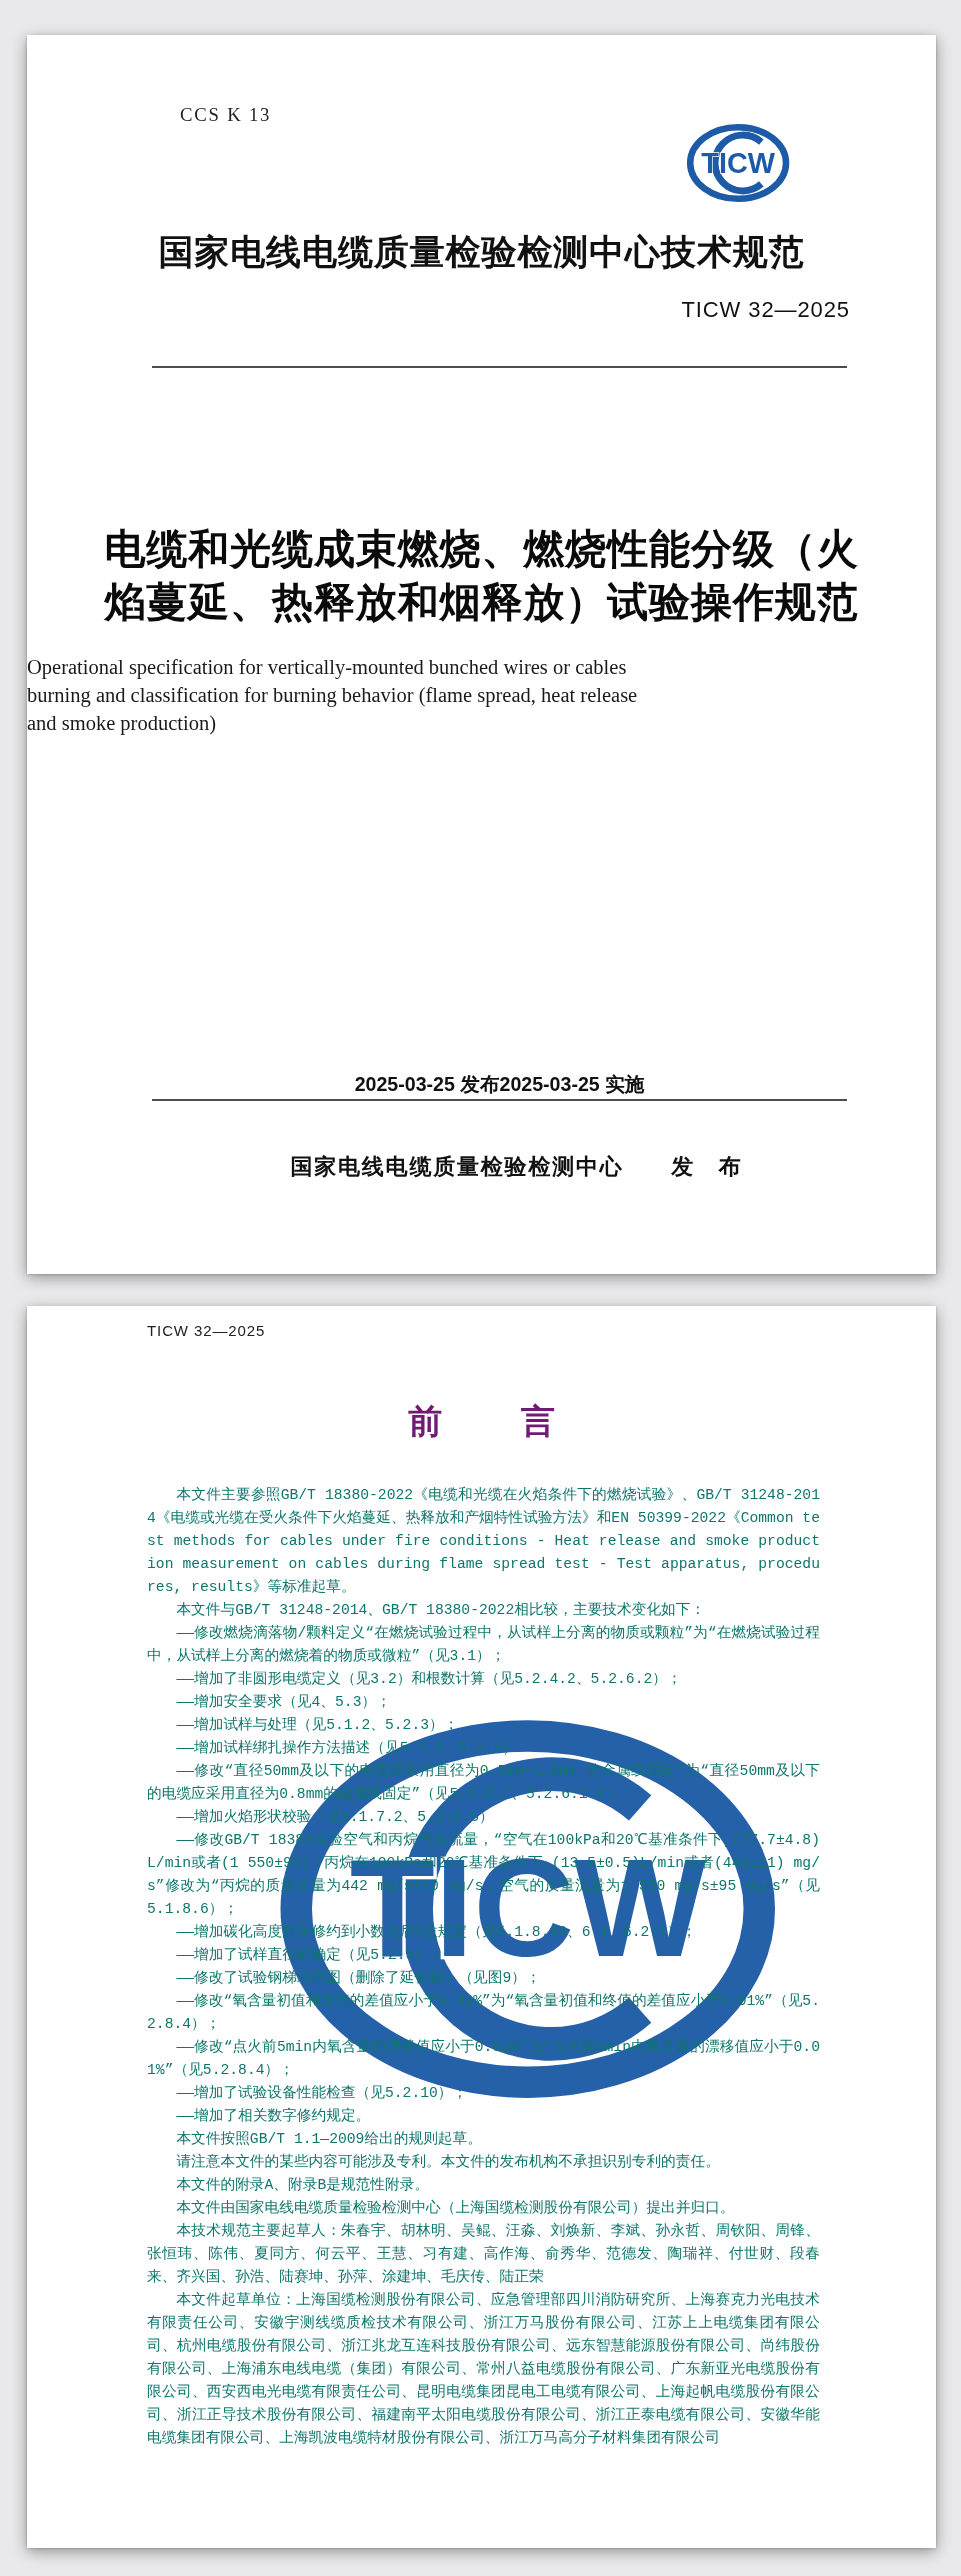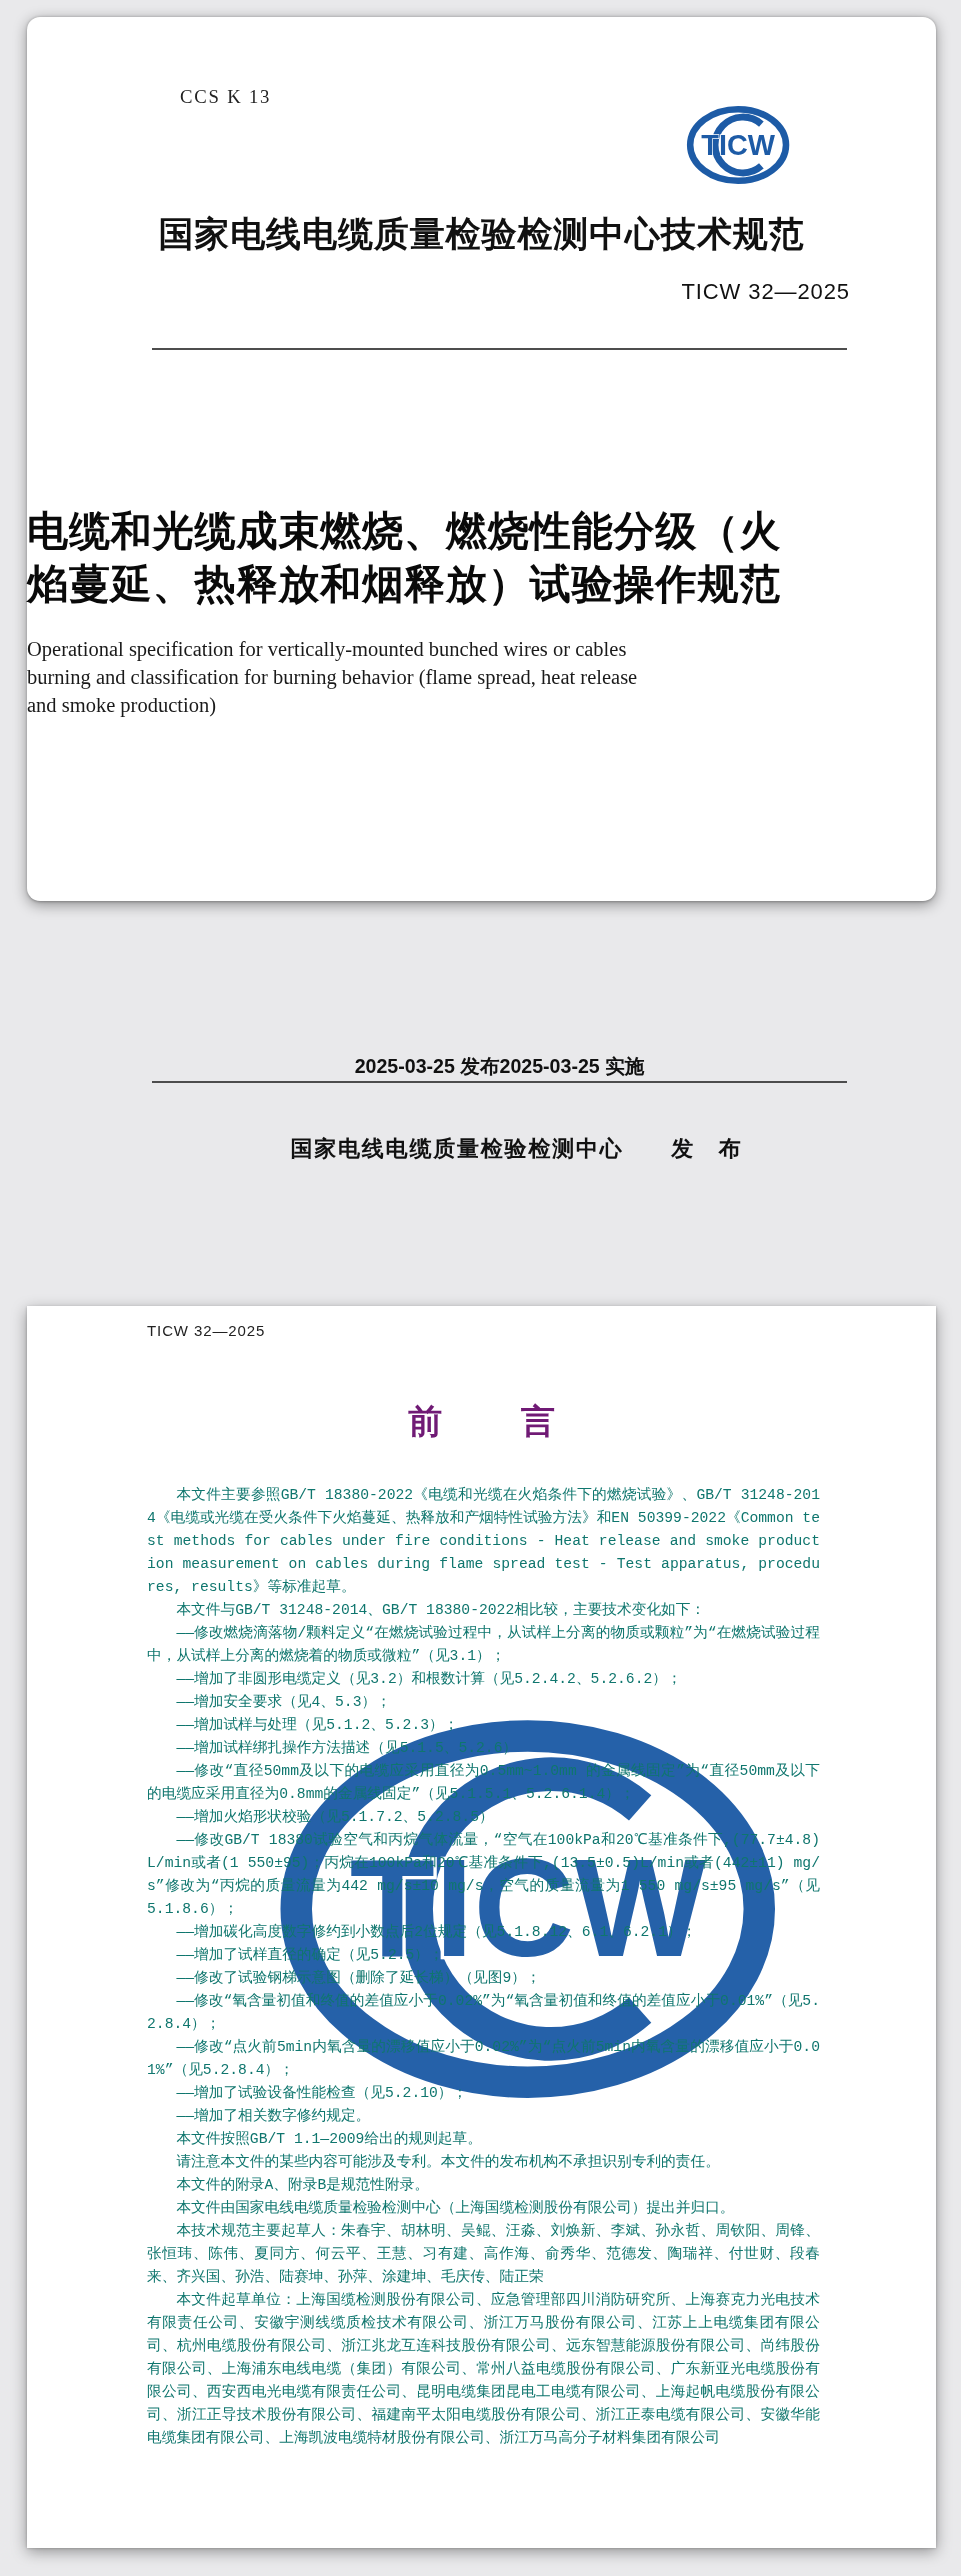--- a/index.html
+++ b/index.html
@@ -8,21 +8,21 @@
     background:#e9e9eb;
     font-family:"Liberation Sans",sans-serif;
     position:relative;
     overflow:hidden;
   }
   .page{
     position:absolute;left:27px;width:909px;
     background:#ffffff;
     box-shadow:0 3.6px 14.3px rgba(0,0,0,.38),0 0.9px 2.7px rgba(0,0,0,.25);
   }
-  .page1{top:17px;height:884px;border-radius:13px;}
+  .page1{top:35px;height:1239px;}
   .page2{top:1306px;height:1242px;overflow:hidden;}
 
   
   .ccs{
     position:absolute;left:153px;top:69px;
     font-family:"Liberation Serif",serif;
     font-size:18.7px;color:#222;letter-spacing:1.8px;
   }
   .cover-logo{position:absolute;left:659px;top:86px;width:107px;height:84px;}
   .org-title{
@@ -33,20 +33,21 @@
   }
   .doc-number{
     position:absolute;top:262px;right:86px;
     font-size:22px;color:#111;letter-spacing:0.9px;
   }
   .rule{position:absolute;left:125px;width:695px;height:1.8px;background:#4d4d4d;}
   .rule-top{top:331px;}
   .rule-bottom{top:1064px;}
   .main-title{
     position:absolute;left:0;top:488px;width:100%;margin:0;
+    text-align:center;
     font-size:41px;font-weight:bold;color:#0a0a0a;
     line-height:53px;letter-spacing:0.9px;
   }
   .en-subtitle{
     position:absolute;left:0;top:618px;width:100%;
     font-family:"Liberation Serif",serif;
     font-size:20.5px;color:#1a1a1a;line-height:28px;
   }
   .dates-row{
     position:absolute;left:125px;top:1036px;width:695px;

